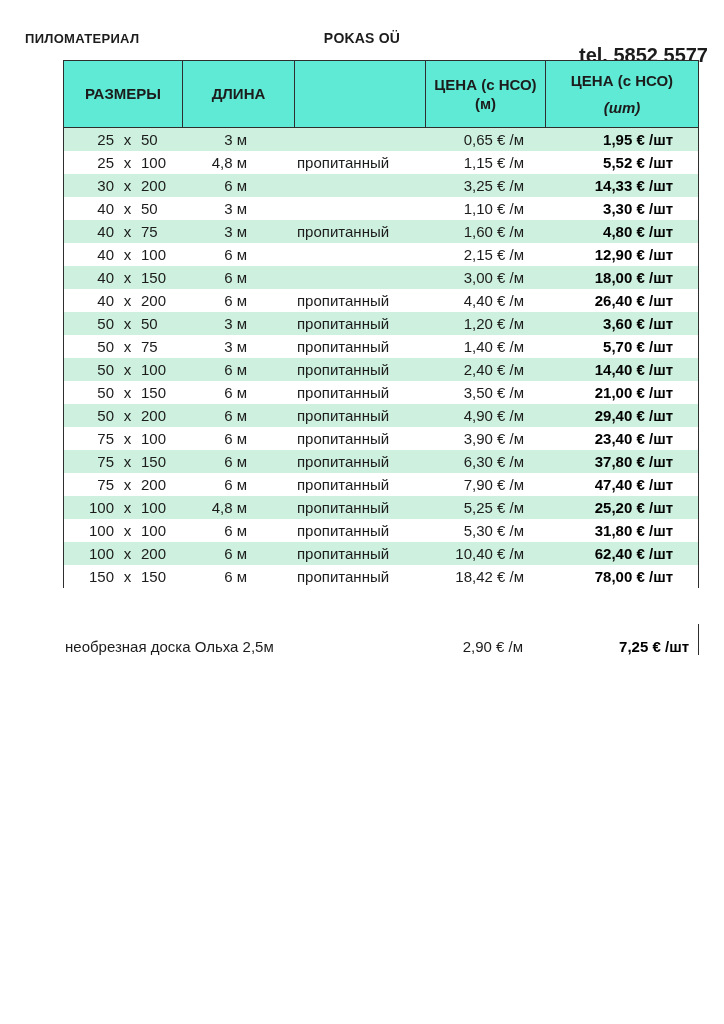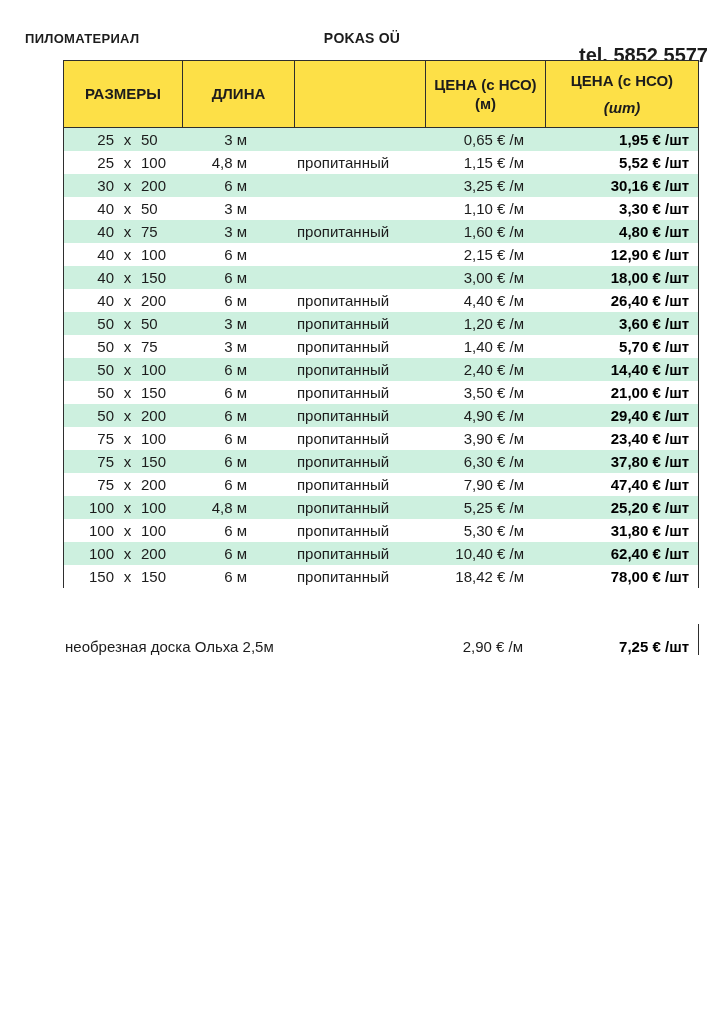--- a/index.html
+++ b/index.html
@@ -9,21 +9,21 @@
   }
   
   .doc-header{position:absolute;top:28px;left:0;width:724px;height:22px;}
   .title-left{position:absolute;left:25px;top:3px;font-size:13px;font-weight:700;letter-spacing:.3px;}
   .title-center{position:absolute;left:0;right:0;top:2px;text-align:center;font-size:14px;font-weight:700;letter-spacing:.2px;}
   .phone{position:absolute;right:16px;top:16px;font-size:20px;font-weight:700;}
   
   .price-table{position:absolute;left:63px;top:60px;width:636px;}
   .thead{
     display:flex;height:68px;box-sizing:border-box;
-    border:1.5px solid #2e2e2e;font-weight:700;font-size:15px;background:#fde047;
+    border:1.5px solid #2e2e2e;font-weight:700;font-size:15px;background:#5eead4;
   }
   .th{
     box-sizing:border-box;display:flex;flex-direction:column;
     justify-content:center;align-items:center;text-align:center;
     border-right:1.5px solid #2e2e2e;line-height:1.15;
   }
   .th:last-child{border-right:none;}
   .w1{width:119px;} .w2{width:112px;} .w3{width:131px;} .w4{width:120px;} .w5{flex:1;}
   .th .l2{margin-top:2px;}
   .th.w5 .l2{margin-top:10px;font-style:italic;}
@@ -34,21 +34,21 @@
   .trow{display:flex;height:23px;align-items:center;font-size:15px;}
   .trow:nth-child(odd){background:#cdf0df;}
   .c{box-sizing:border-box;}
   .c-size{width:119px;display:flex;align-items:baseline;}
   .sz-w{width:50px;text-align:right;}
   .sz-x{width:27px;text-align:center;}
   .sz-h{flex:1;text-align:left;}
   .c-len{width:112px;text-align:right;padding-right:48px;}
   .c-treat{width:131px;text-align:left;padding-left:2px;}
   .c-pm{width:120px;text-align:right;padding-right:22px;white-space:nowrap;}
-  .c-pc{flex:1;text-align:right;padding-right:9px;font-weight:700;color:#000;white-space:nowrap;}
+  .c-pc{flex:1;text-align:right;padding-right:25px;font-weight:700;color:#000;white-space:nowrap;}
   
   .extra-row{
     position:absolute;left:63px;top:624px;width:636px;height:31px;
     display:flex;align-items:flex-end;font-size:15px;box-sizing:border-box;
     border-right:1.5px solid #2e2e2e;
   }
   .extra-label{width:362px;box-sizing:border-box;padding-left:2px;}
   .extra-pm{width:120px;box-sizing:border-box;text-align:right;padding-right:22px;white-space:nowrap;}
   .extra-pc{flex:1;box-sizing:border-box;text-align:right;padding-right:9px;font-weight:700;color:#000;white-space:nowrap;}
 </style>
@@ -108,21 +108,21 @@
     </div>
         <div class="trow">
       <div class="c c-size">
         <span class="sz-w">30</span>
         <span class="sz-x">x</span>
         <span class="sz-h">200</span>
       </div>
       <div class="c c-len">6 м</div>
       <div class="c c-treat"></div>
       <div class="c c-pm">3,25 € /м</div>
-      <div class="c c-pc">30,16 € /шт</div>
+      <div class="c c-pc">14,33 € /шт</div>
     </div>
         <div class="trow">
       <div class="c c-size">
         <span class="sz-w">40</span>
         <span class="sz-x">x</span>
         <span class="sz-h">50</span>
       </div>
       <div class="c c-len">3 м</div>
       <div class="c c-treat"></div>
       <div class="c c-pm">1,10 € /м</div>

